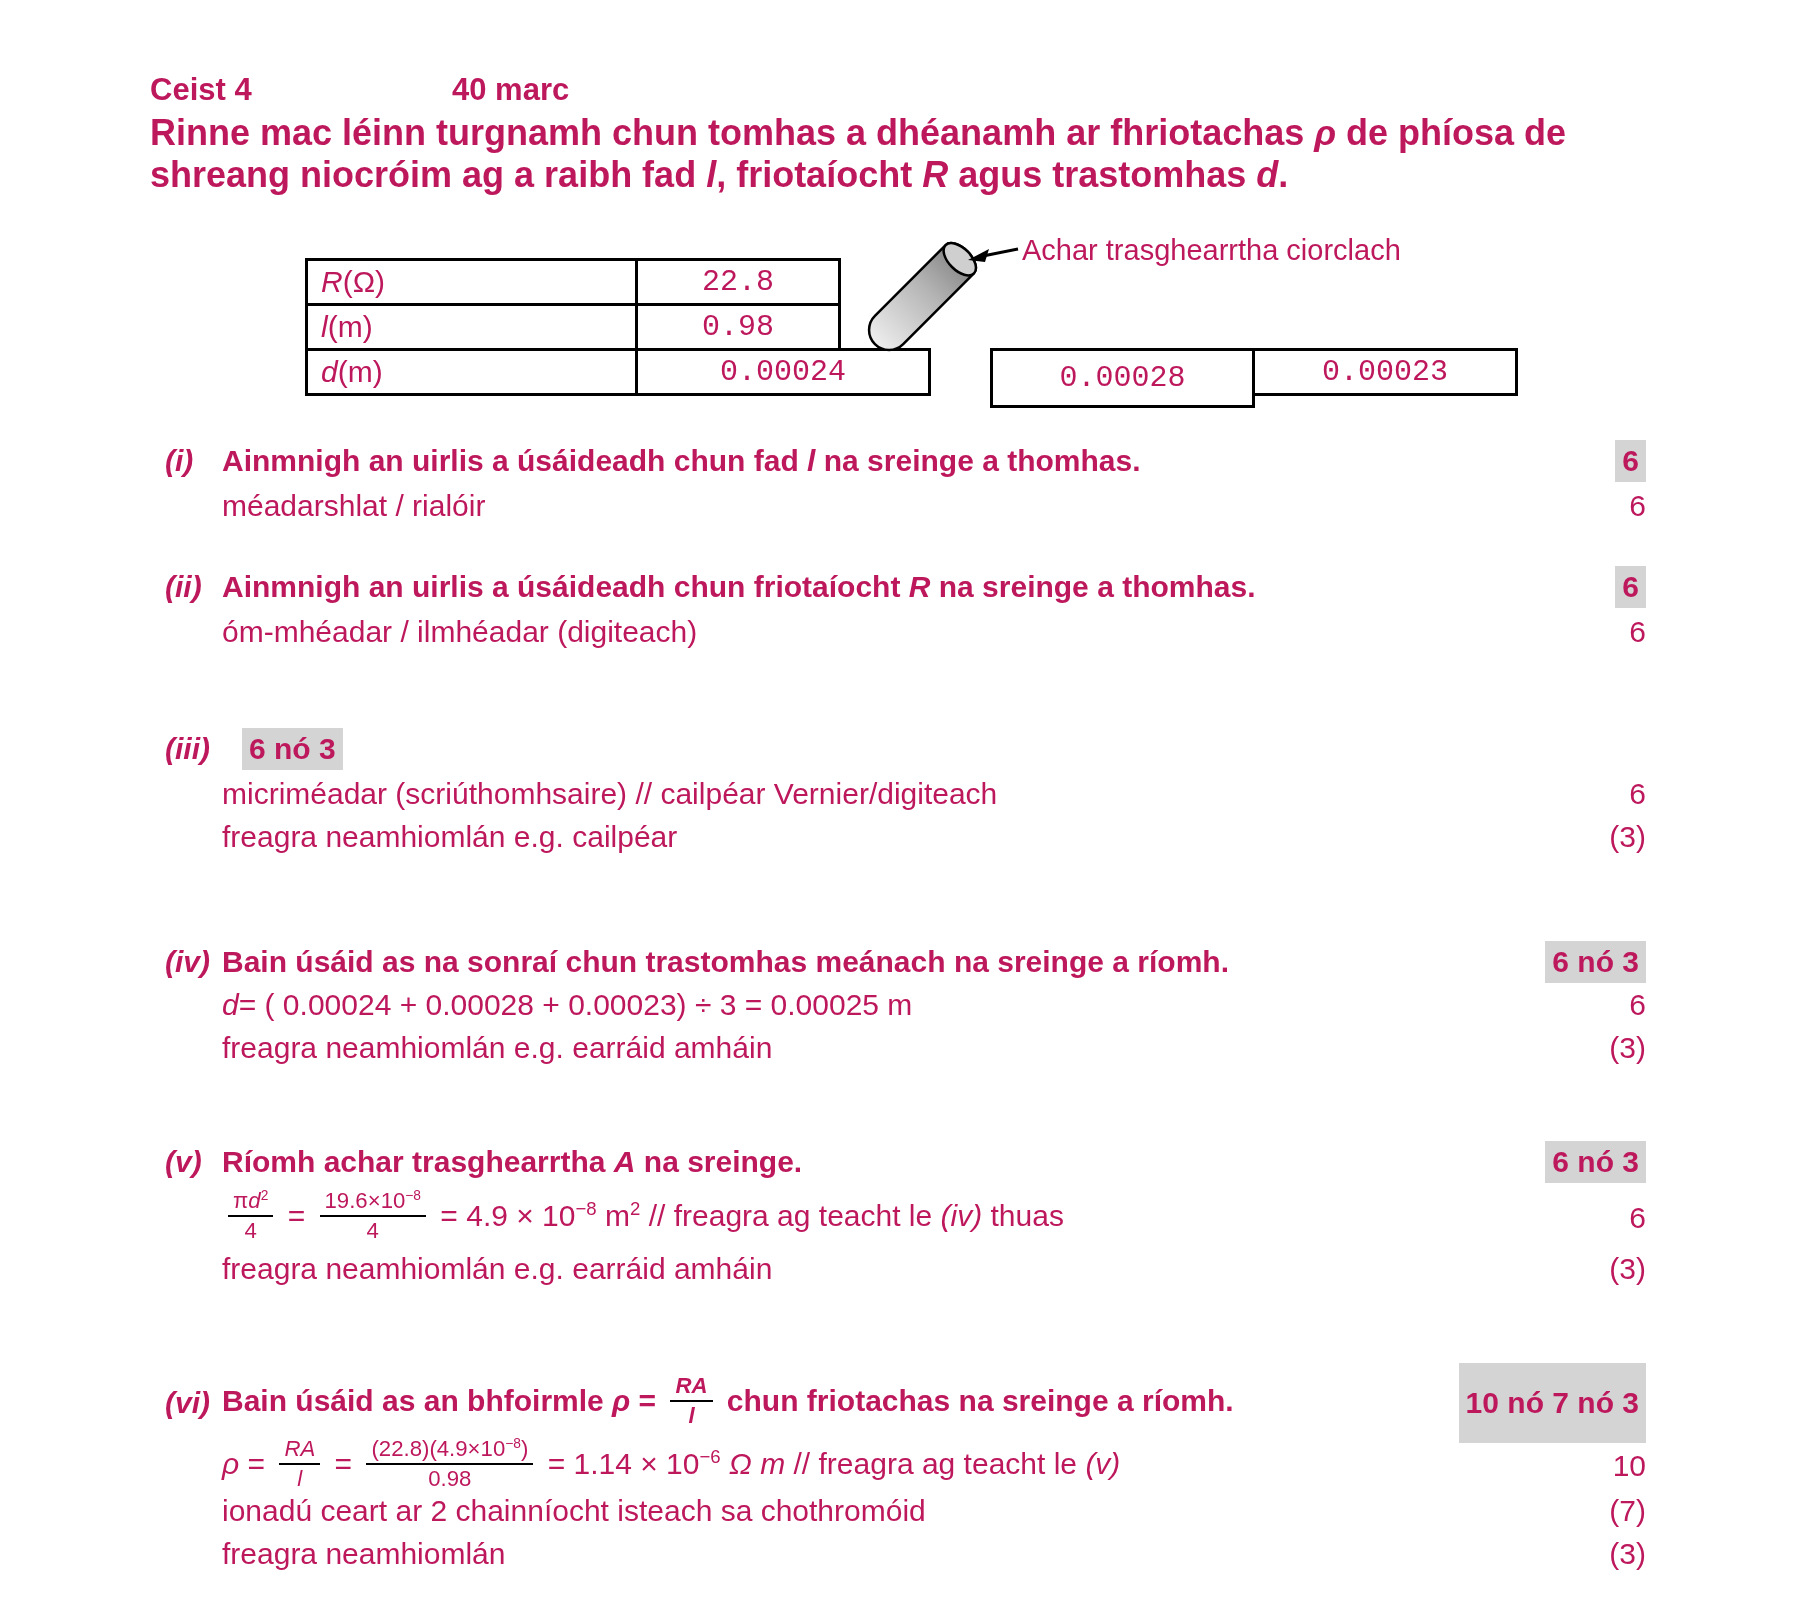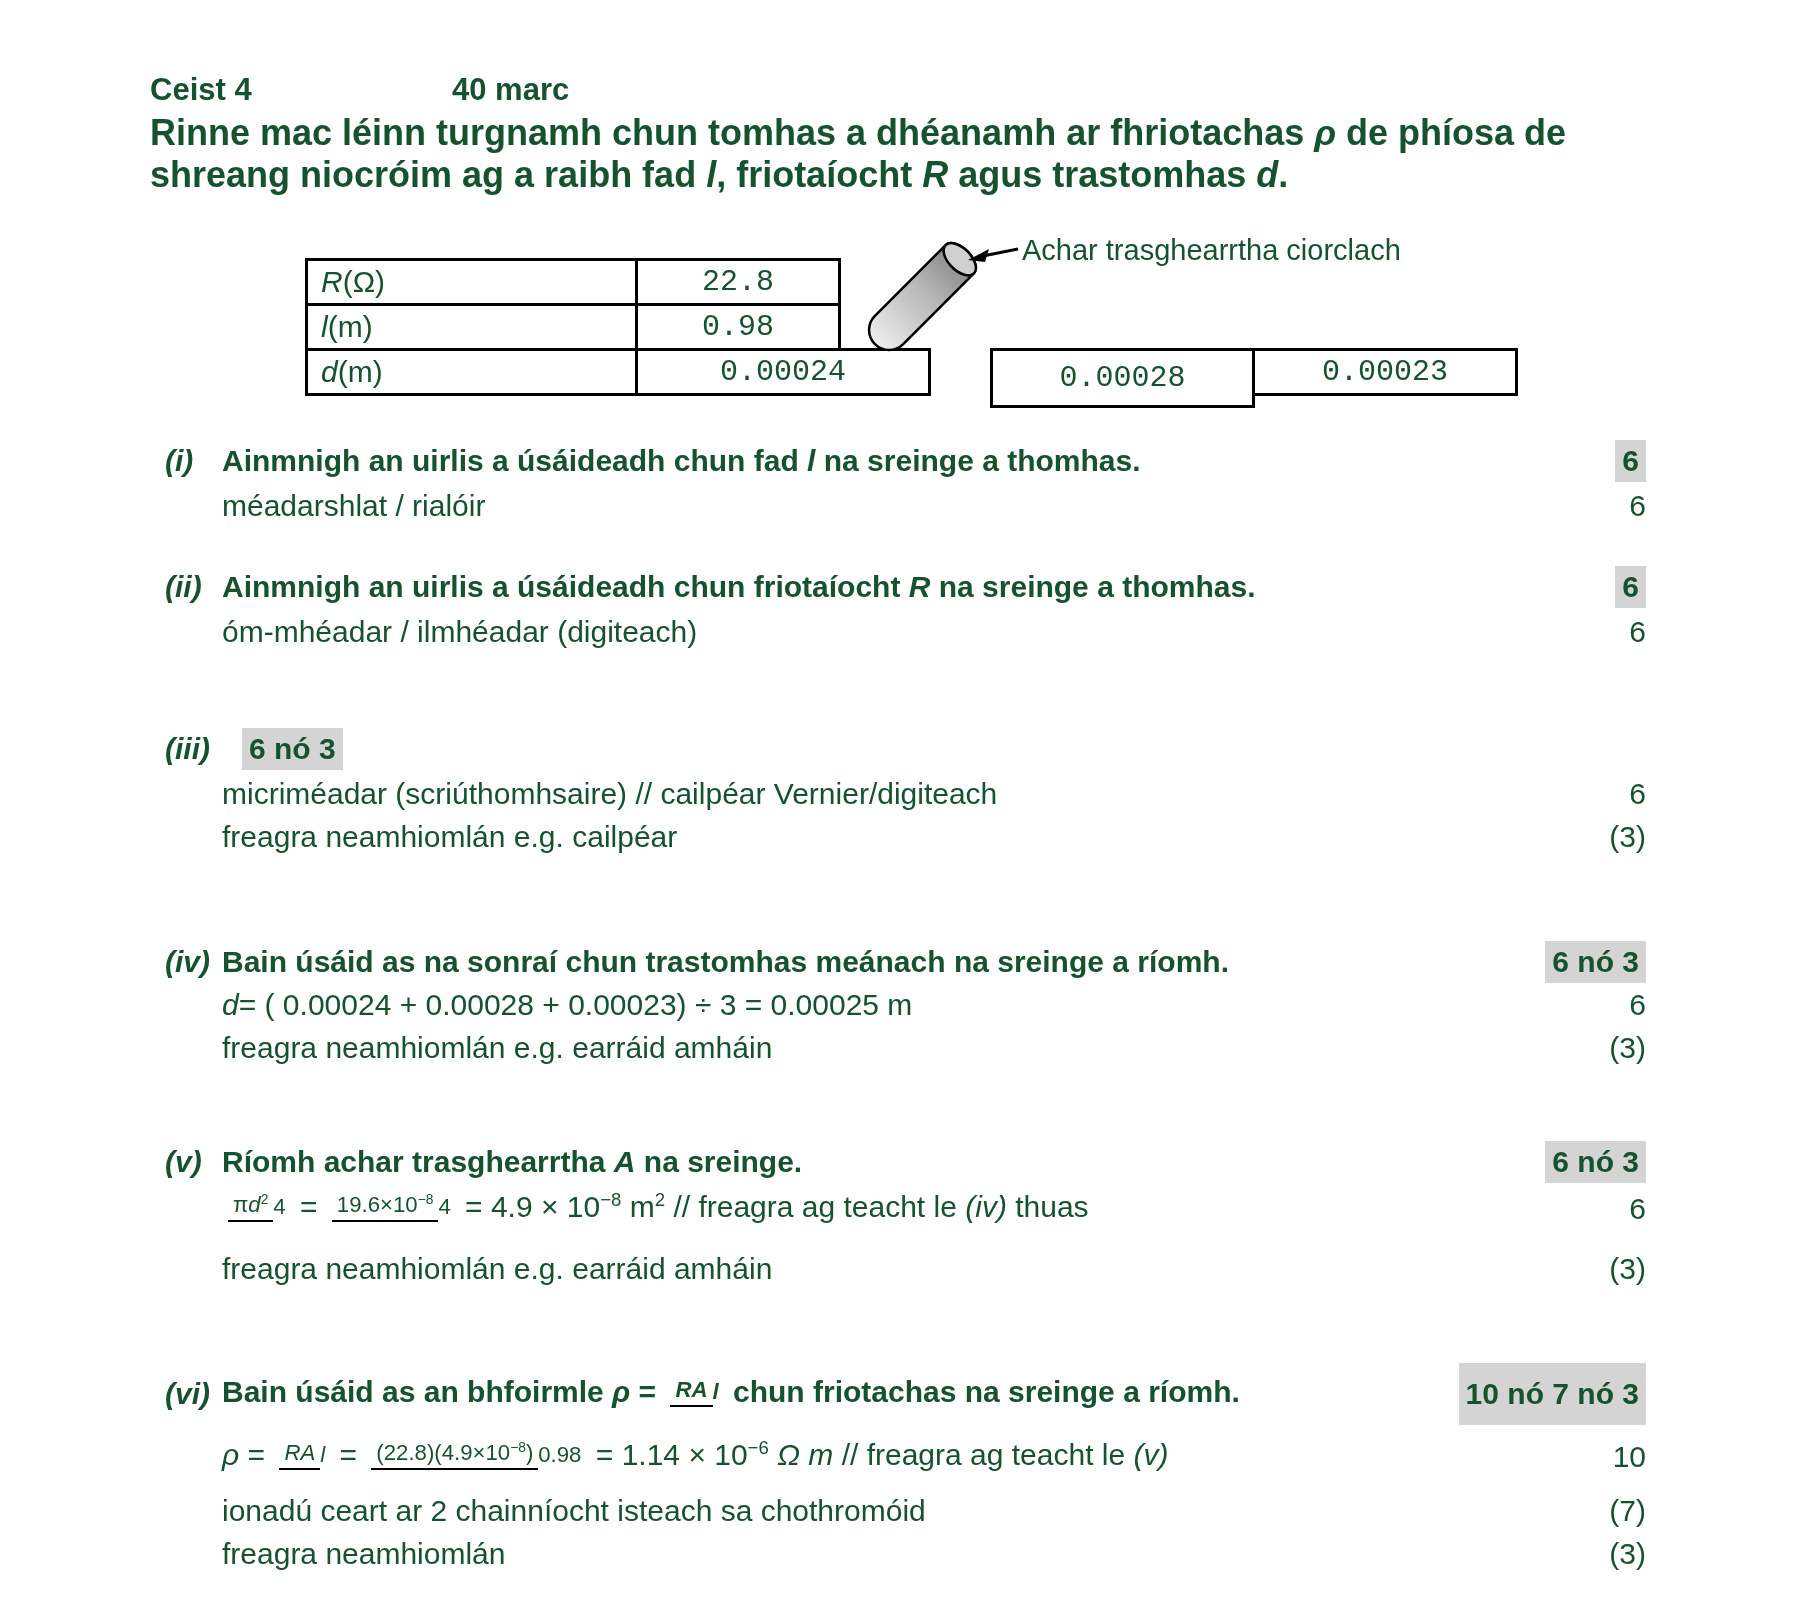--- a/index.html
+++ b/index.html
@@ -1,18 +1,18 @@
 <!DOCTYPE html>
 <html style="--hl: #d4d4d4;"><head>
 <meta charset="utf-8">
 <style>
   html,body{margin:0;padding:0;background:#fff;}
   .page{
     position:relative;width:1818px;height:1607px;background:#ffffff;
-    font-family:"Liberation Sans",sans-serif;font-size:30px;color:#14532d;overflow:hidden;
+    font-family:"Liberation Sans",sans-serif;font-size:30px;color:#be185d;overflow:hidden;
   }
   .abs{position:absolute;}
   .it{font-style:italic;}
   sup{font-size:0.62em;line-height:0;}
   
   .title{left:150px;top:72px;font-weight:bold;font-size:31px;}
   .marks-total{left:452px;top:72px;font-weight:bold;font-size:31px;}
   .intro{left:150px;top:112px;width:1530px;font-weight:bold;line-height:42px;font-size:36px;}
   
   .cell{
@@ -27,21 +27,21 @@
   .line{
     position:absolute;left:165px;right:172px;display:flex;align-items:center;min-height:42px;
   }
   .line.prompt{font-weight:bold;}
   .qn{width:57px;flex:none;font-weight:bold;font-style:italic;}
   .txt{flex:1;}
   .mk{flex:none;margin-left:20px;white-space:nowrap;}
   .mk.hl{background:var(--hl,#d4d4d4);padding:2px 7px;align-self:stretch;display:flex;align-items:center;}
   
   .frac{
-    display:inline-flex;flex-direction:row;align-items:center;text-align:center;
+    display:inline-flex;flex-direction:column;align-items:center;text-align:center;
     vertical-align:middle;font-size:0.74em;line-height:1.18;margin:12px 6px;position:relative;top:-2px;
   }
   .fnum{border-bottom:2.5px solid #000;padding:0 5px 1px;}
   .fden{padding-top:1px;}
 </style>
 </head>
 <body>
 
 <div class="page">
 

